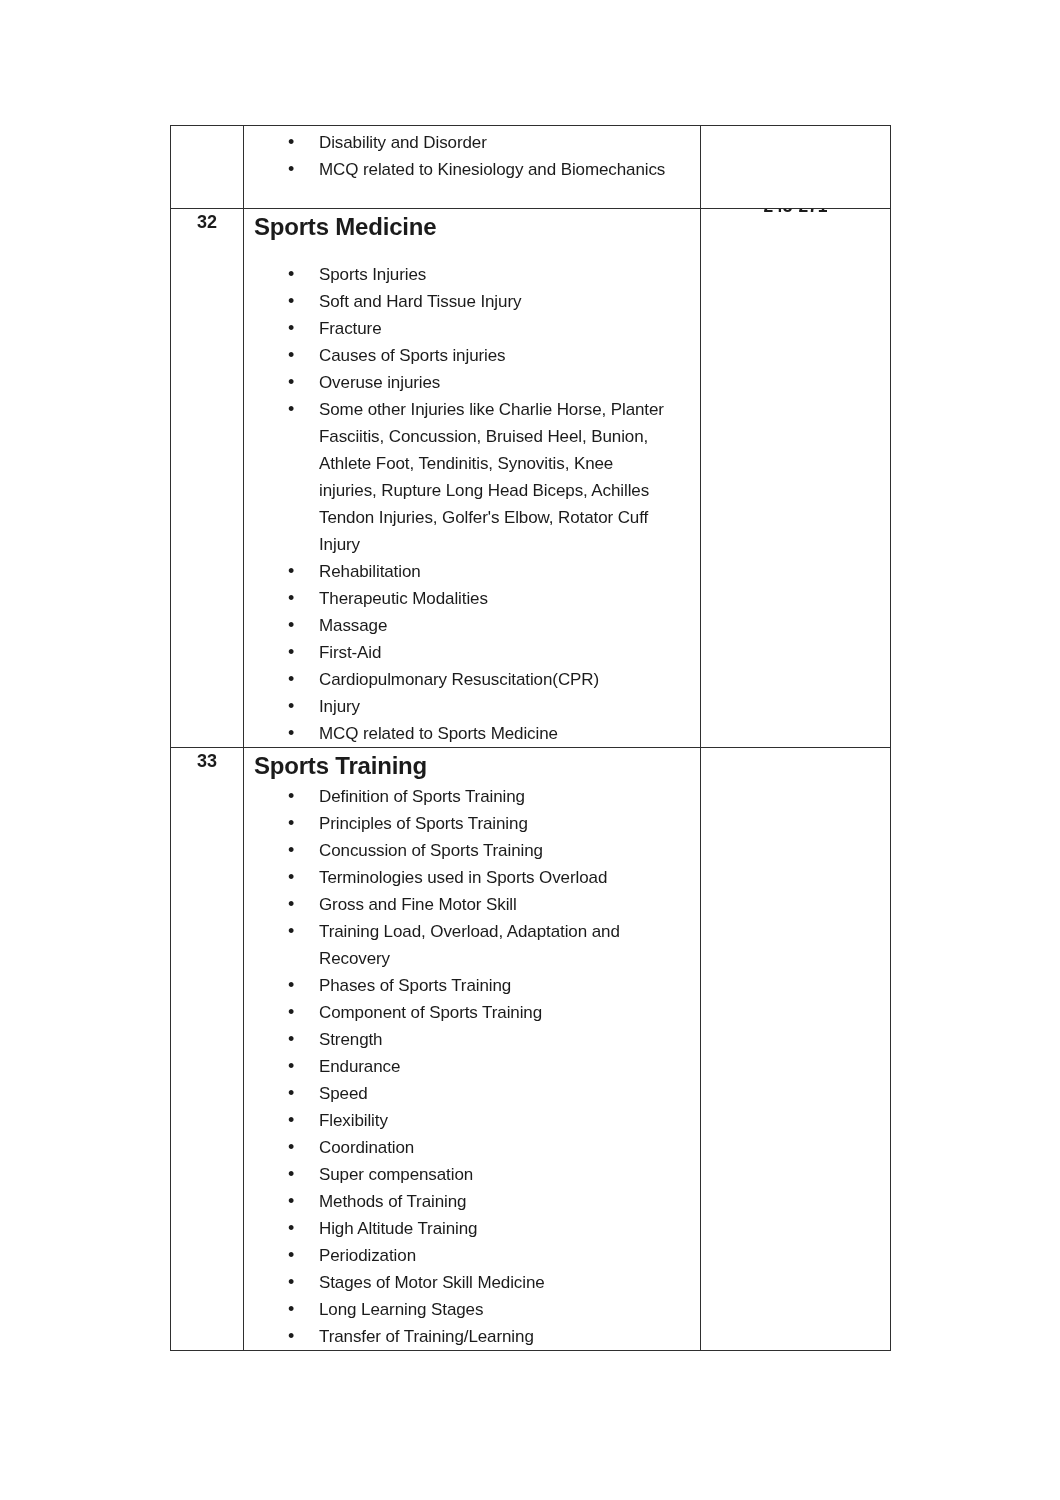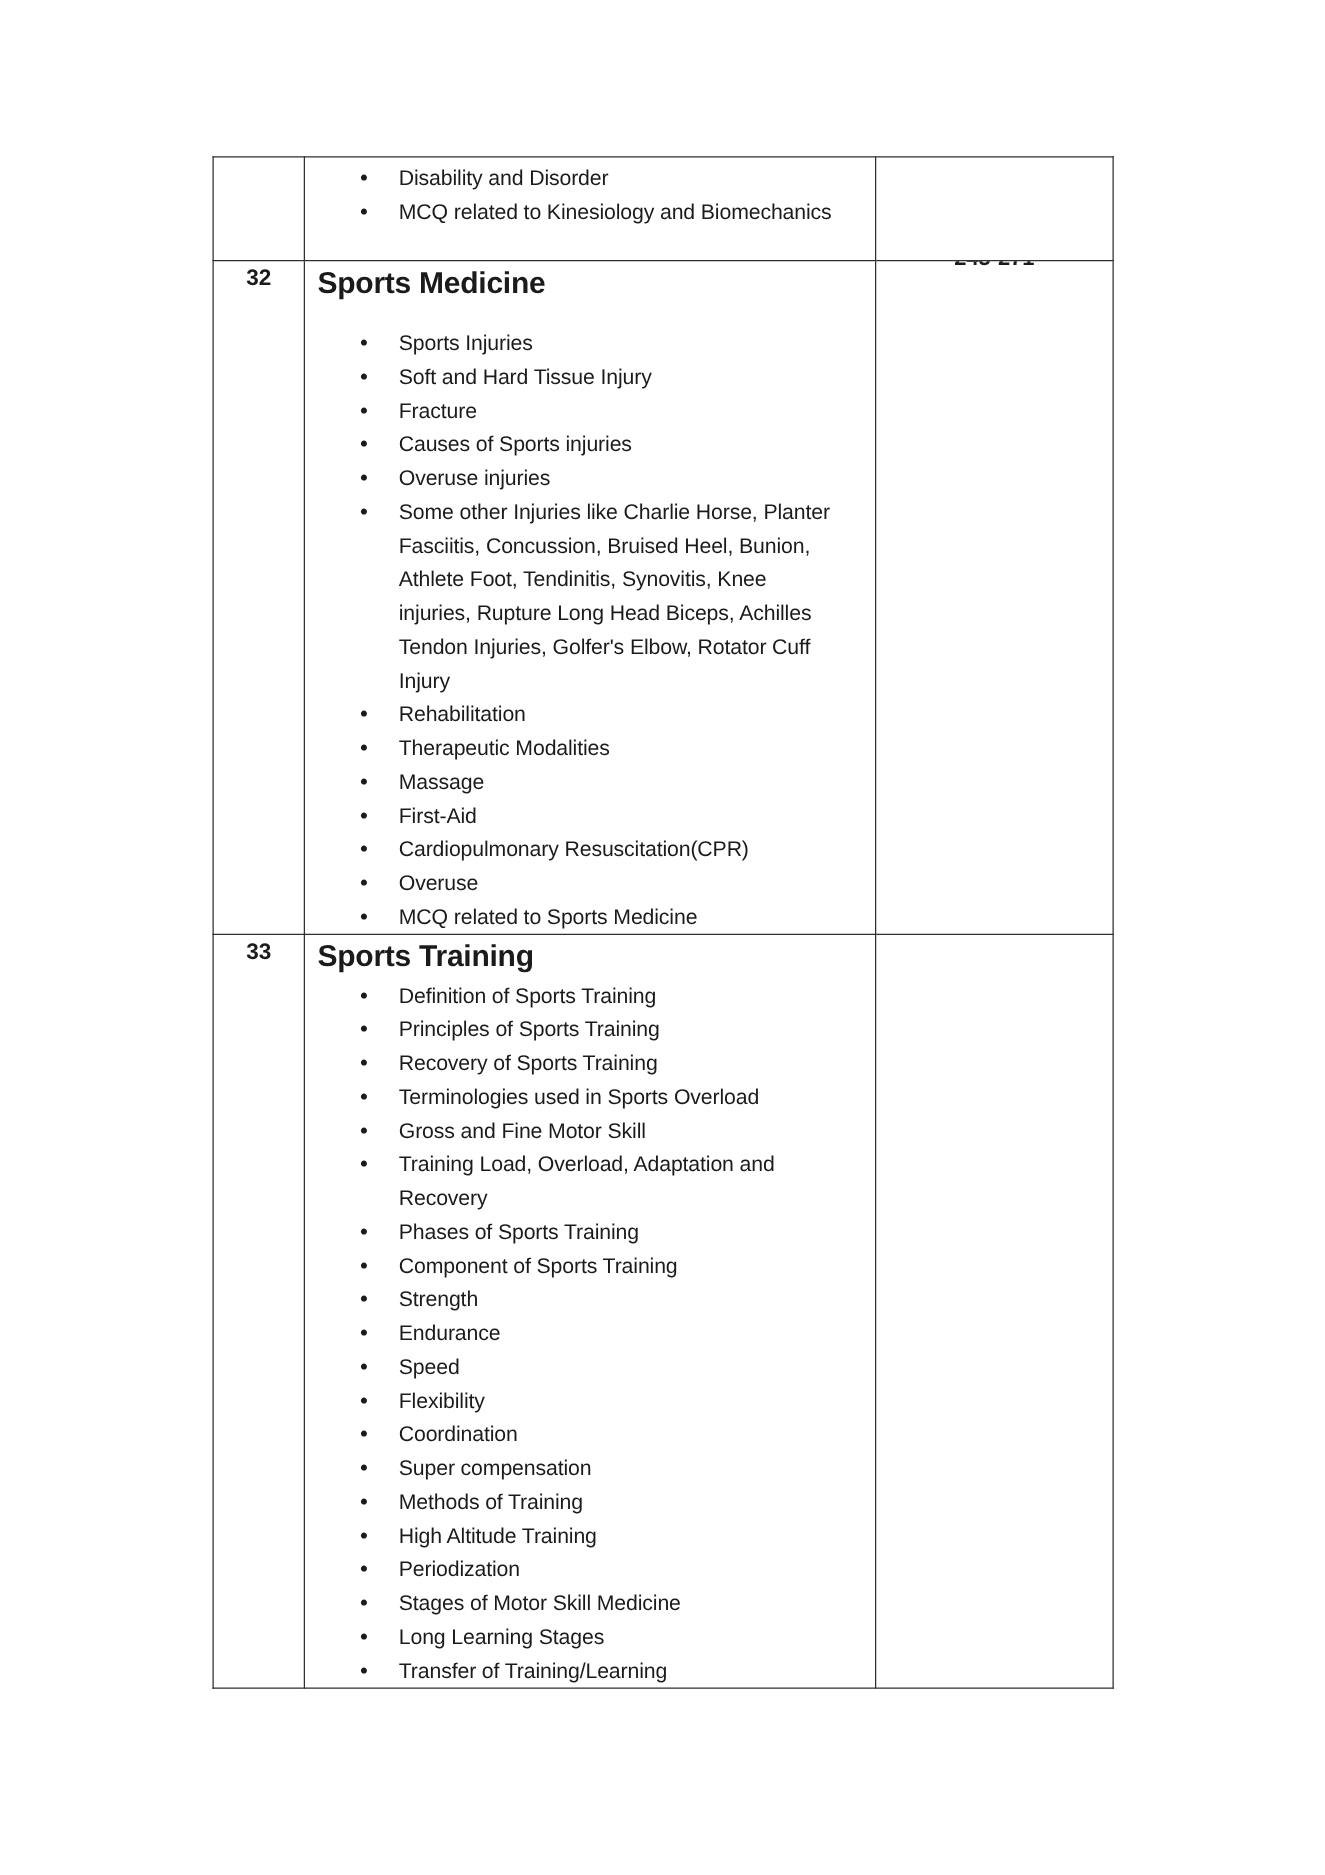--- a/index.html
+++ b/index.html
@@ -161,21 +161,21 @@
               <div class="bullet-item">
                 <span class="bullet">•</span>
                 <span class="bullet-text">First-Aid</span>
               </div>
               <div class="bullet-item">
                 <span class="bullet">•</span>
                 <span class="bullet-text">Cardiopulmonary Resuscitation(CPR)</span>
               </div>
               <div class="bullet-item">
                 <span class="bullet">•</span>
-                <span class="bullet-text">Overuse</span>
+                <span class="bullet-text">Injury</span>
               </div>
               <div class="bullet-item">
                 <span class="bullet">•</span>
                 <span class="bullet-text">MCQ related to Sports Medicine</span>
               </div>
             </div>
         </td>
         <td class="cell-pages pages-row32">
           <span class="pages-value">243-271</span>
         </td>
@@ -189,21 +189,21 @@
               <div class="bullet-item">
                 <span class="bullet">•</span>
                 <span class="bullet-text">Definition of Sports Training</span>
               </div>
               <div class="bullet-item">
                 <span class="bullet">•</span>
                 <span class="bullet-text">Principles of Sports Training</span>
               </div>
               <div class="bullet-item">
                 <span class="bullet">•</span>
-                <span class="bullet-text">Recovery of Sports Training</span>
+                <span class="bullet-text">Concussion of Sports Training</span>
               </div>
               <div class="bullet-item">
                 <span class="bullet">•</span>
                 <span class="bullet-text">Terminologies used in Sports Overload</span>
               </div>
               <div class="bullet-item">
                 <span class="bullet">•</span>
                 <span class="bullet-text">Gross and Fine Motor Skill</span>
               </div>
               <div class="bullet-item">

